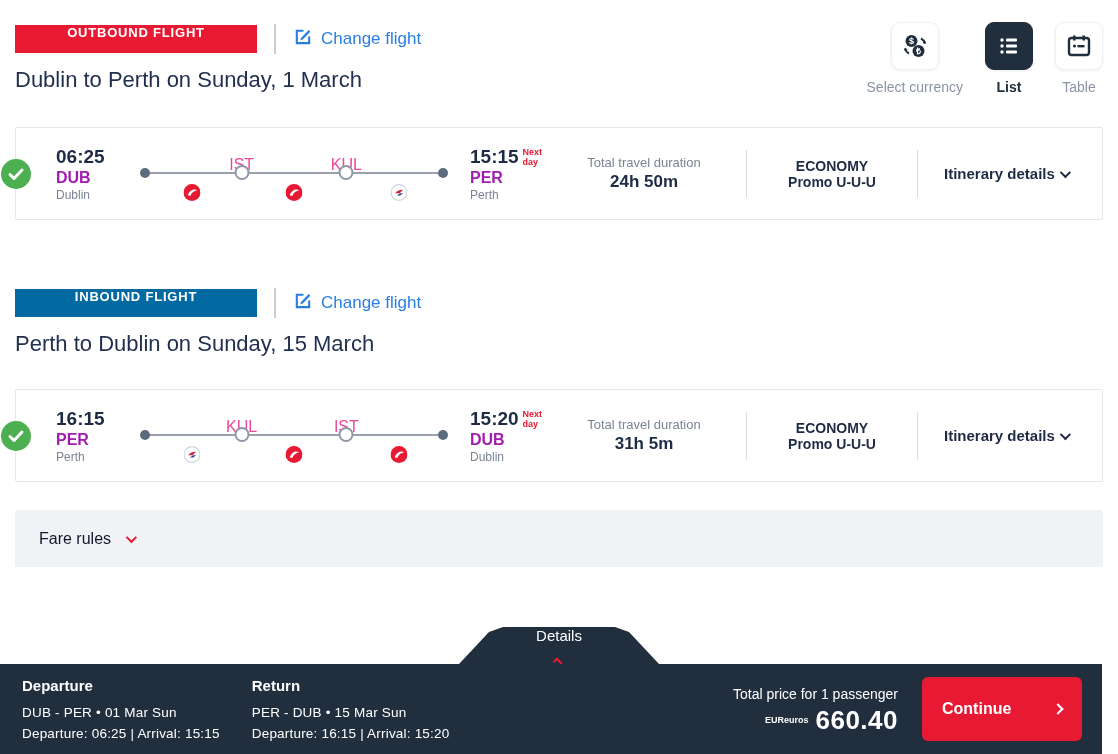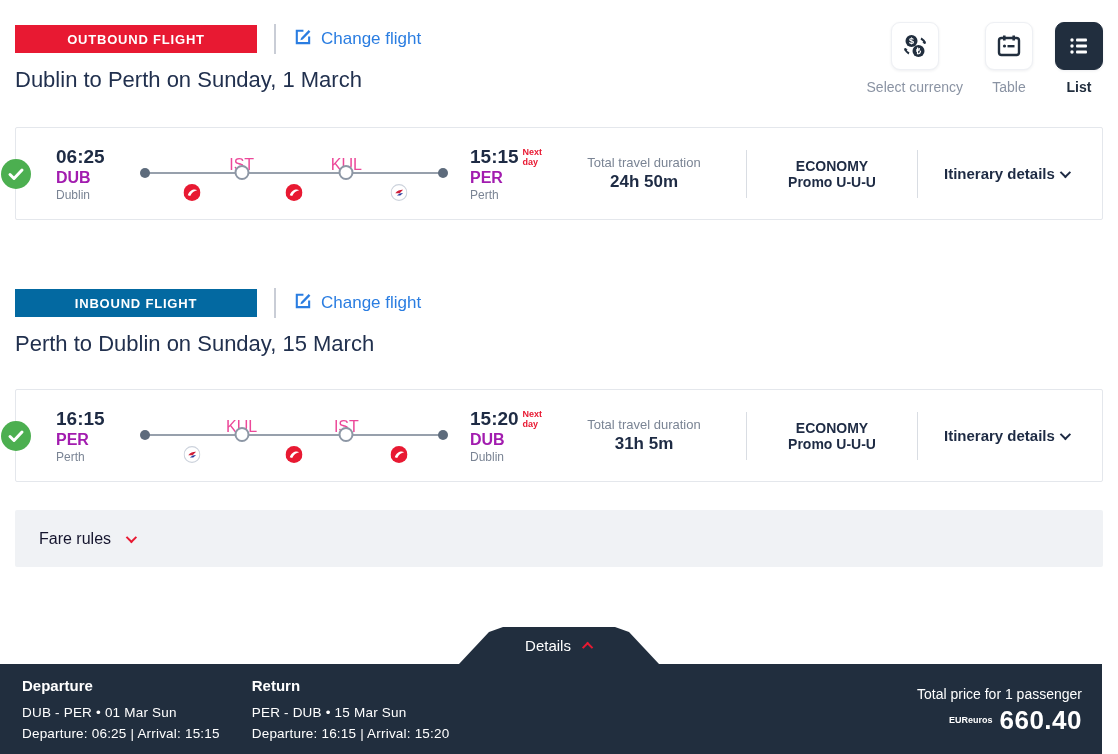--- a/index.html
+++ b/index.html
@@ -4,21 +4,21 @@
 <style>
   * { margin:0; padding:0; box-sizing:border-box; }
   html,body { width:1118px; height:754px; background:#fff; }
   body { font-family:"Liberation Sans", sans-serif; color:#1e2b44; }
   .app { position:relative; width:1118px; height:754px; overflow:hidden; background:#fff; }
   .content { padding:24px 15px 0 15px; }
 
   
   .section-head { display:flex; justify-content:space-between; align-items:flex-start; }
   .badge-row { display:flex; align-items:center; }
-  .badge { width:242px; height:28px; display:flex; align-items:center; justify-content:center;
+  .badge { width:242px; height:28px; display:flex; justify-content:center;
            color:#fff; font-size:13px; font-weight:bold; letter-spacing:.8px; }
   .badge.red { background:#e81932; }
   .badge.blue { background:#0369a1; }
   .vdiv { width:2px; height:30px; background:#c9cdd6; margin:0 17px; }
   .change-link { display:flex; align-items:center; gap:9px; color:#2a7de1; font-size:17px; cursor:pointer; }
   .section-title { font-size:22px; color:#21304e; margin-top:13px; }
 
   
   .view-controls { display:flex; gap:22px; align-items:flex-start; margin-top:-2px; }
   .vc-item { display:flex; flex-direction:column; align-items:center; cursor:pointer; }
@@ -70,21 +70,21 @@
   
   .fare-rules { margin-top:28px; height:57px; background:#f0f2f5; border-radius:2px;
                 display:flex; align-items:center; gap:15px; padding:0 24px; cursor:pointer; }
   .fare-rules span { font-size:16px; color:#15152e; font-weight:500; }
 
   
   .details-tab { position:absolute; bottom:90px; left:50%; transform:translateX(-50%);
                  width:200px; height:37px; background:#212e3e; color:#fff;
                  clip-path:polygon(0 100%, 30px 5px, 44px 0, 156px 0, 170px 5px, 100% 100%);
                  display:flex; align-items:center; justify-content:center; gap:14px;
-                 font-size:15px; cursor:pointer; }
+                 font-size:15px; cursor:pointer;flex-direction:column; }
   .bottom-bar { position:absolute; left:0; right:16px; bottom:0; height:90px; background:#212e3e; color:#fff;
                 display:flex; align-items:flex-start; padding:13px 20px 0 22px; }
   .sum-col { margin-right:32px; }
   .sum-col h4 { font-size:15px; font-weight:bold; margin-bottom:11px; }
   .sum-col .line { font-size:13.5px; margin-bottom:6px; letter-spacing:.2px; }
   .price-block { margin-left:auto; text-align:right; padding-top:9px; }
   .price-label { font-size:14px; }
   .price-row { display:flex; align-items:center; justify-content:flex-end; gap:7px; margin-top:3px; }
   .cur-stack { display:flex; flex-direction:row; align-items:flex-end; font-size:9px; font-weight:bold; line-height:1.2; }
   .price-val { font-size:26px; font-weight:bold; letter-spacing:.5px; }
@@ -128,43 +128,43 @@
               <text x="17.5" y="22.2" font-size="9" font-weight="bold" fill="#fff" text-anchor="middle" font-family="Liberation Sans, sans-serif">₺</text>
               <path d="M20 6.5 a9 9 0 0 1 4.2 5" stroke="#212e3e" stroke-width="2" fill="none"></path>
               <path d="M24.5 9 l-0.4 3 l-2.8 -1.2 Z" fill="#212e3e"></path>
               <path d="M8 21.5 a9 9 0 0 1 -4.2 -5" stroke="#212e3e" stroke-width="2" fill="none"></path>
               <path d="M3.5 19 l0.4 -3 l2.8 1.2 Z" fill="#212e3e"></path>
             </svg>
           </div>
           <div class="vc-label">Select currency</div>
         </div>
         <div class="vc-item">
-          <div class="vc-btn">
-            <svg width="26" height="26" viewBox="0 0 26 26">
-              <rect x="3" y="5" width="20" height="17" rx="2.5" fill="none" stroke="#212e3e" stroke-width="2.4"></rect>
-              <rect x="7" y="2.5" width="2.6" height="5" fill="#212e3e"></rect>
-              <rect x="16.4" y="2.5" width="2.6" height="5" fill="#212e3e"></rect>
-              <circle cx="8.5" cy="13" r="1.6" fill="#212e3e"></circle>
-              <rect x="11.5" y="12" width="7" height="2.4" fill="#212e3e"></rect>
-            </svg>
-          </div>
-          <div class="vc-label">Table</div>
-        </div>
-        <div class="vc-item">
           <div class="vc-btn active">
             <svg width="24" height="24" viewBox="0 0 24 24">
               <circle cx="5" cy="6" r="1.7" fill="#fff"></circle>
                 <rect x="9" y="4.6" width="11" height="2.8" rx="1" fill="#fff"></rect>
               <circle cx="5" cy="12" r="1.7" fill="#fff"></circle>
                 <rect x="9" y="10.6" width="11" height="2.8" rx="1" fill="#fff"></rect>
               <circle cx="5" cy="18" r="1.7" fill="#fff"></circle>
                 <rect x="9" y="16.6" width="11" height="2.8" rx="1" fill="#fff"></rect>
             </svg>
           </div>
           <div class="vc-label active">List</div>
+        </div>
+        <div class="vc-item">
+          <div class="vc-btn">
+            <svg width="26" height="26" viewBox="0 0 26 26">
+              <rect x="3" y="5" width="20" height="17" rx="2.5" fill="none" stroke="#212e3e" stroke-width="2.4"></rect>
+              <rect x="7" y="2.5" width="2.6" height="5" fill="#212e3e"></rect>
+              <rect x="16.4" y="2.5" width="2.6" height="5" fill="#212e3e"></rect>
+              <circle cx="8.5" cy="13" r="1.6" fill="#212e3e"></circle>
+              <rect x="11.5" y="12" width="7" height="2.4" fill="#212e3e"></rect>
+            </svg>
+          </div>
+          <div class="vc-label">Table</div>
         </div>
       </div>
     </div>
 
     <div class="flight-card">
       <span class="check-badge">
         <svg width="30" height="30" viewBox="0 0 30 30">
             <circle cx="15" cy="15" r="15" fill="#4caf50"></circle>
             <path d="M9 15.5 l4 4 l8 -8.5" stroke="#fff" stroke-width="3" fill="none" stroke-linecap="round" stroke-linejoin="round"></path>
           </svg>
@@ -331,14 +331,18 @@
     <div class="price-block">
       <div class="price-label">Total price for 1 passenger</div>
       <div class="price-row">
         <span class="cur-stack">
           <span>EUR</span>
           <span>euros</span>
         </span>
         <span class="price-val">660.40</span>
       </div>
     </div>
+    <button class="continue-btn">
+      <span>Continue</span>
+      <span class="chev right white"></span>
+    </button>
   </div>
 </div>
 
 </body></html>

